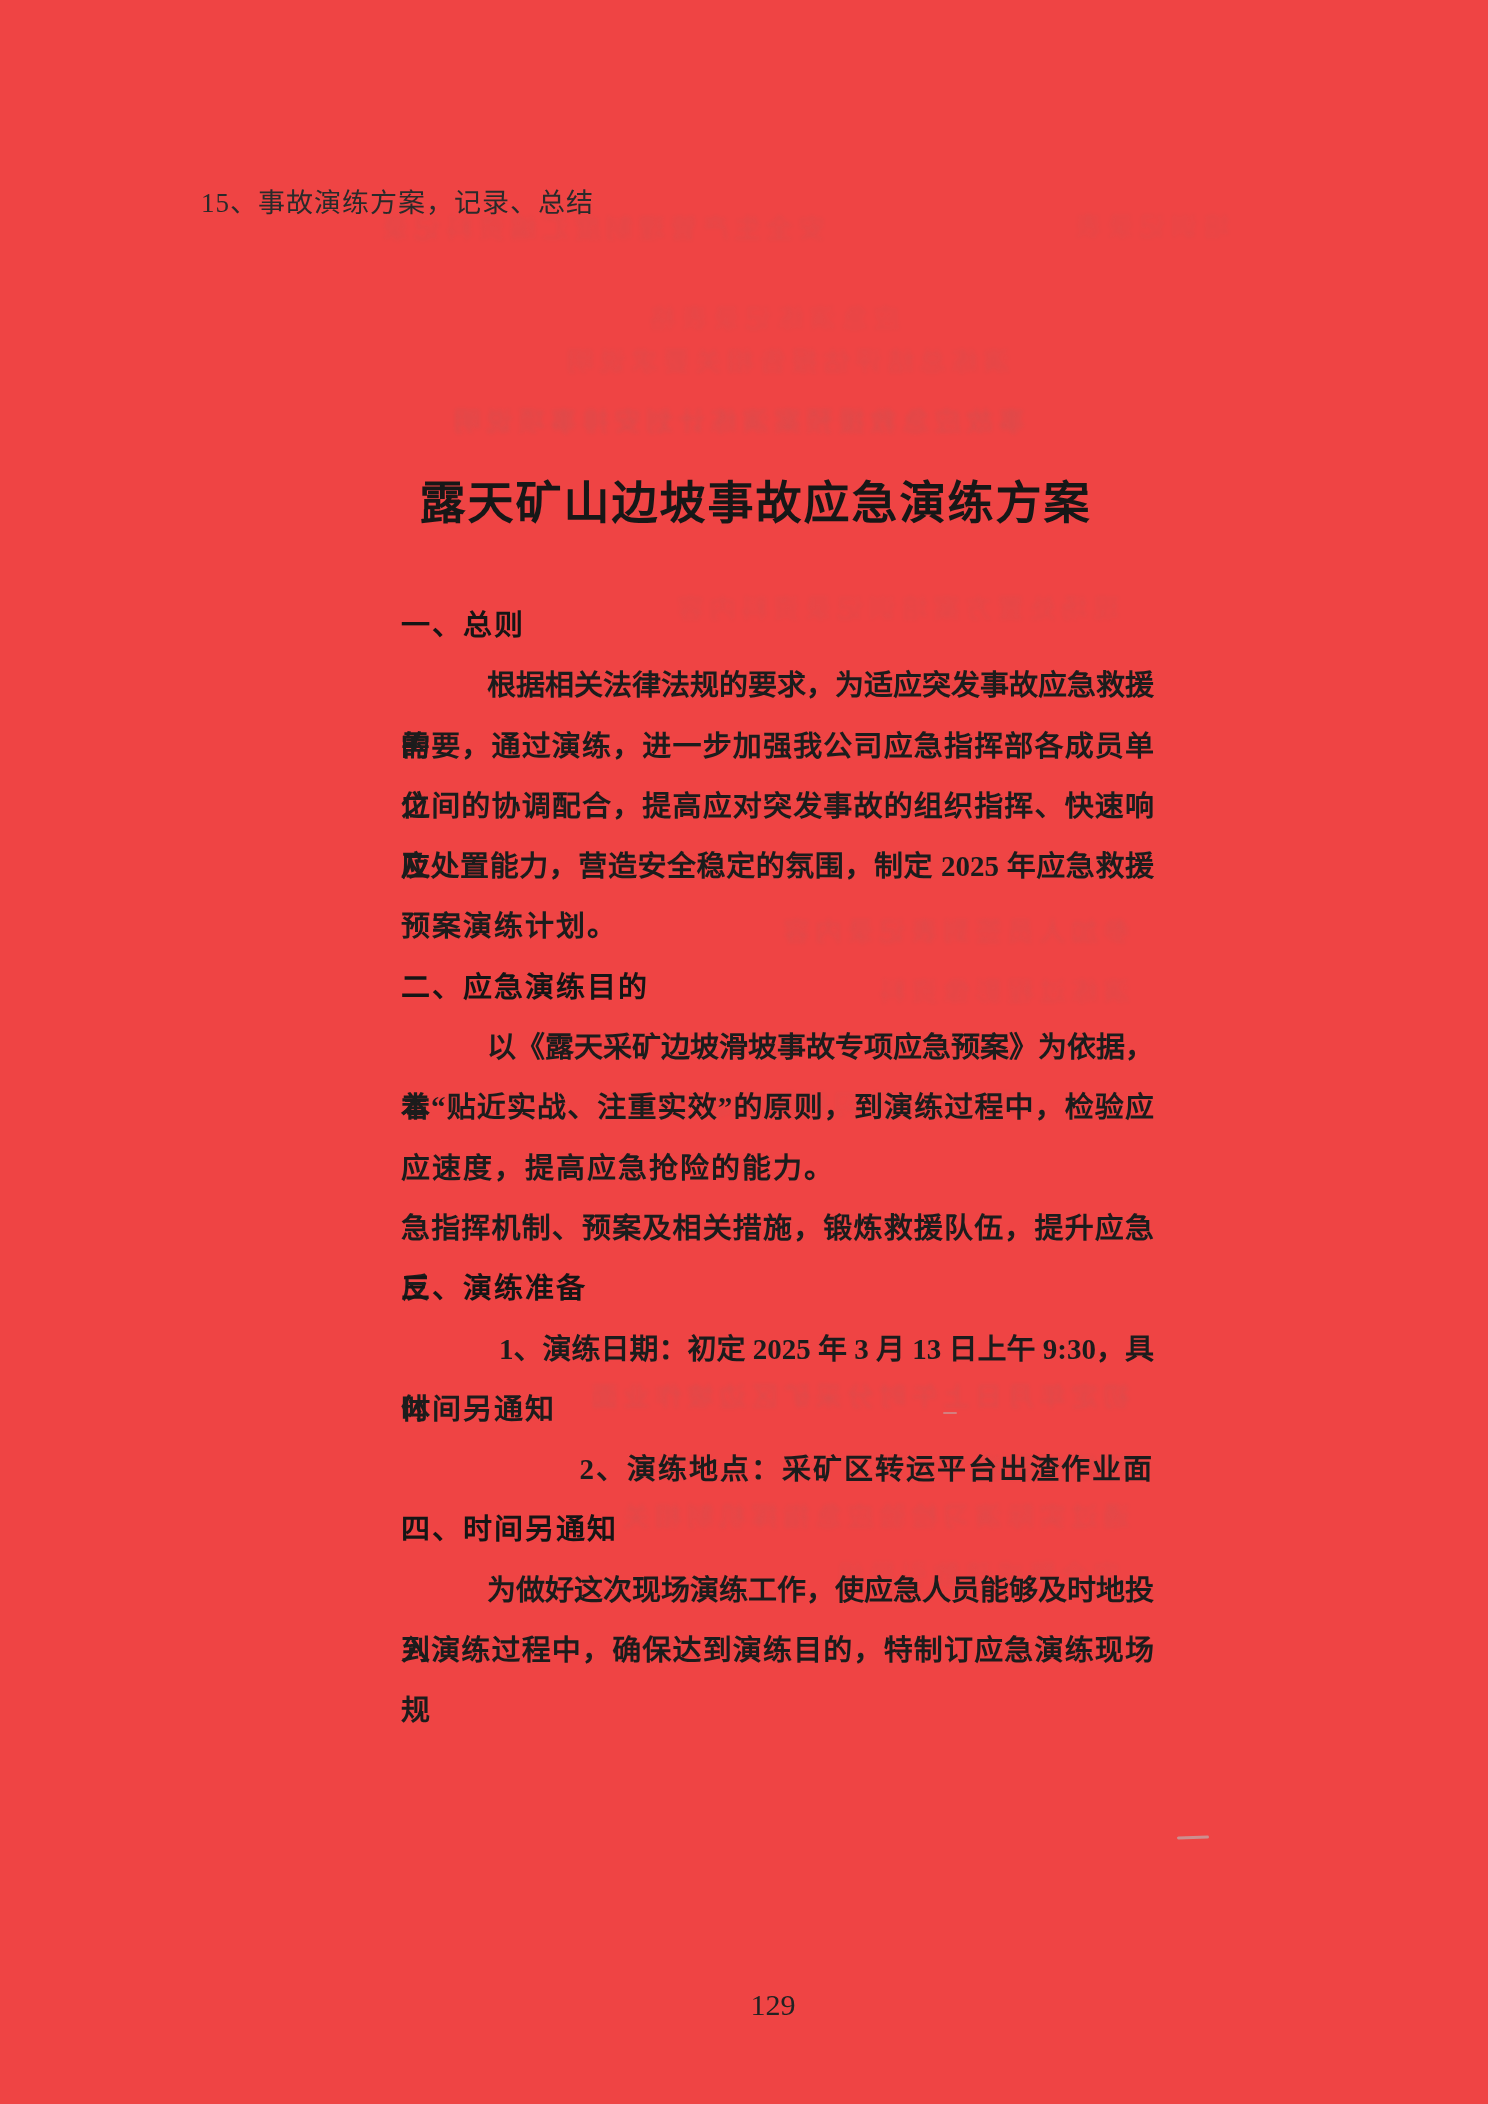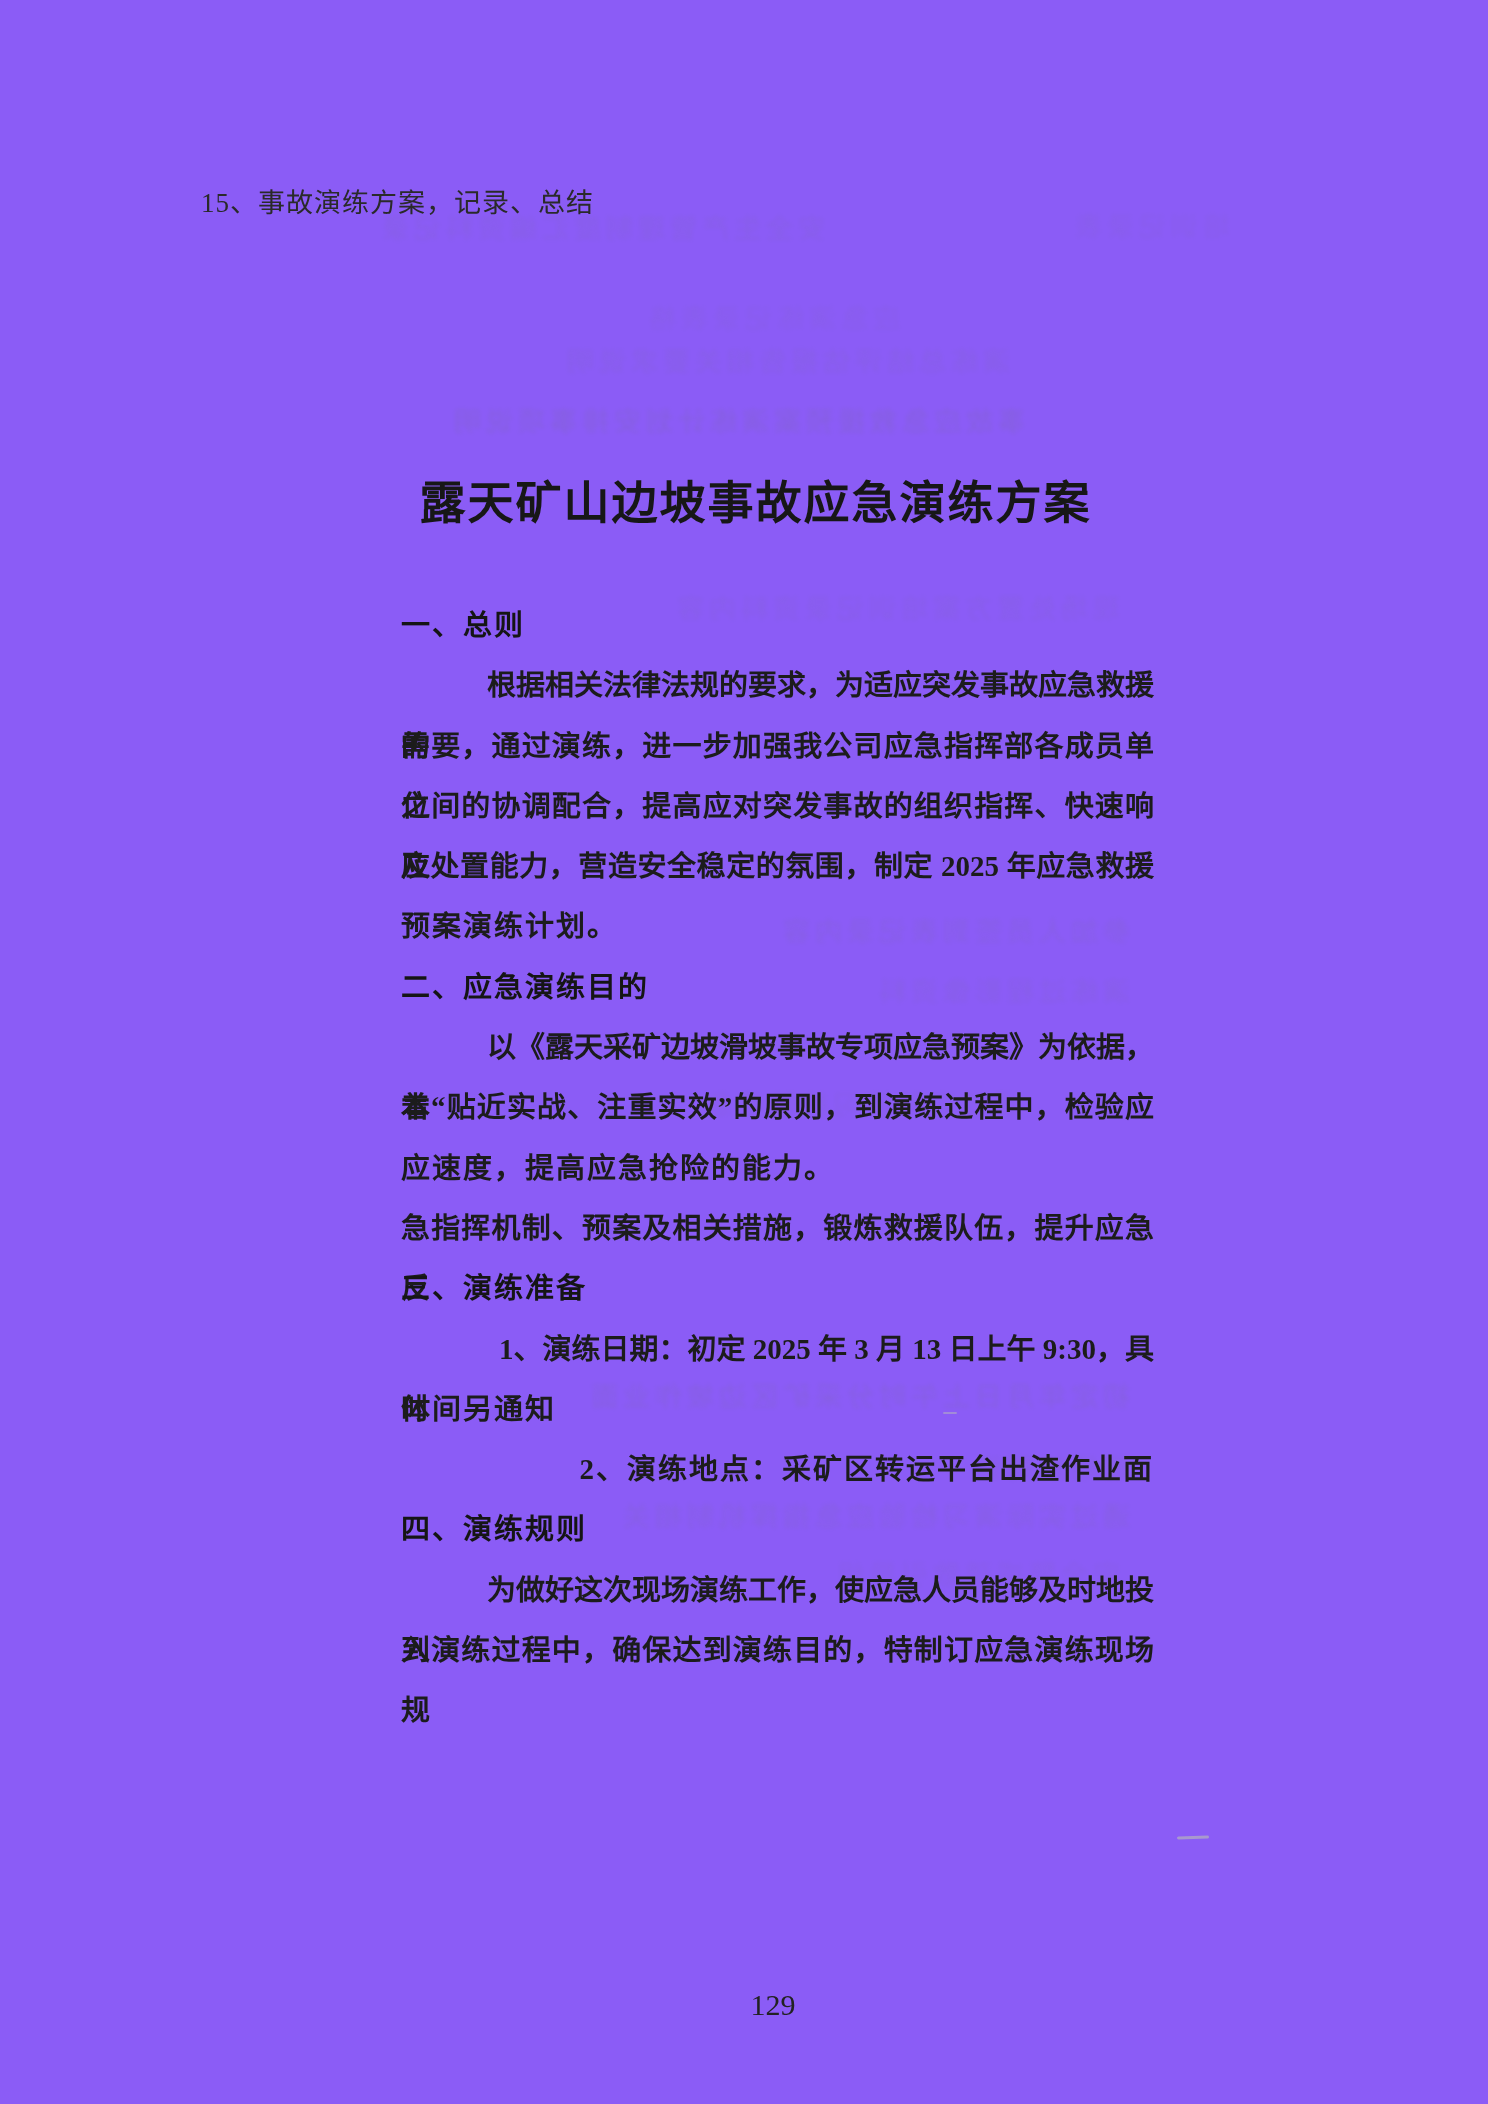--- a/index.html
+++ b/index.html
@@ -11,21 +11,21 @@
     width: 1488px;
     height: 2104px;
     position: relative;
     overflow: hidden;
     font-family: "Liberation Serif", "DejaVu Serif", serif;
     color: #1f1f1f;
   }
   .page {
     position: absolute;
     inset: 0;
-    background: #8b5cf6;
+    background: #ef4444;
   }
   
   .header {
     position: absolute;
     left: 201px;
     top: 181px;
     font-size: 27px;
     letter-spacing: 1px;
     font-weight: 500;
     color: #2a2a2a;
@@ -138,21 +138,21 @@
       <div class="line">预案演练计划。</div>
       <div class="line heading">二、应急演练目的</div>
       <div class="line indent justify">以《露天采矿边坡滑坡事故专项应急预案》为依据，本</div>
       <div class="line justify">着“贴近实战、注重实效”的原则，到演练过程中，检验应</div>
       <div class="line">应速度，提高应急抢险的能力。</div>
       <div class="line justify">急指挥机制、预案及相关措施，锻炼救援队伍，提升应急反</div>
       <div class="line heading">三、演练准备</div>
       <div class="line indent justify">1、演练日期：初定 2025 年 3 月 13 日上午 9:30，具体</div>
       <div class="line">时间另通知</div>
       <div class="line indent">2、演练地点：采矿区转运平台出渣作业面</div>
-      <div class="line heading">四、演练规则</div>
+      <div class="line heading">四、时间另通知</div>
       <div class="line indent justify">为做好这次现场演练工作，使应急人员能够及时地投入</div>
       <div class="line justify">到演练过程中，确保达到演练目的，特制订应急演练现场规</div>
     </div>
 
   <div class="dash dash-a"></div>
   <div class="dash dash-b"></div>
 
   <div class="pageno">129</div>
 
 </div>

